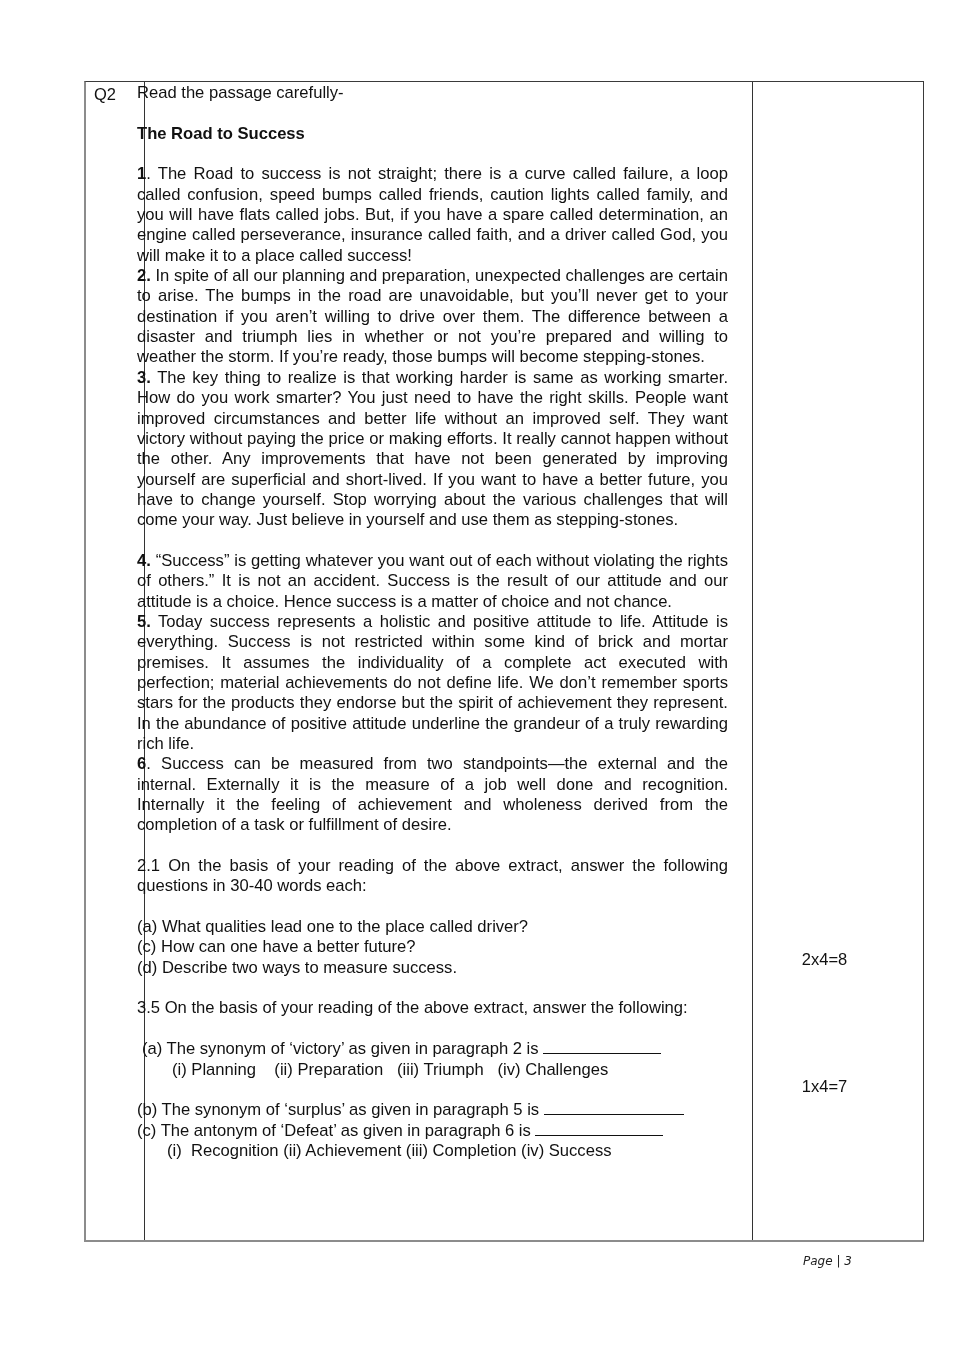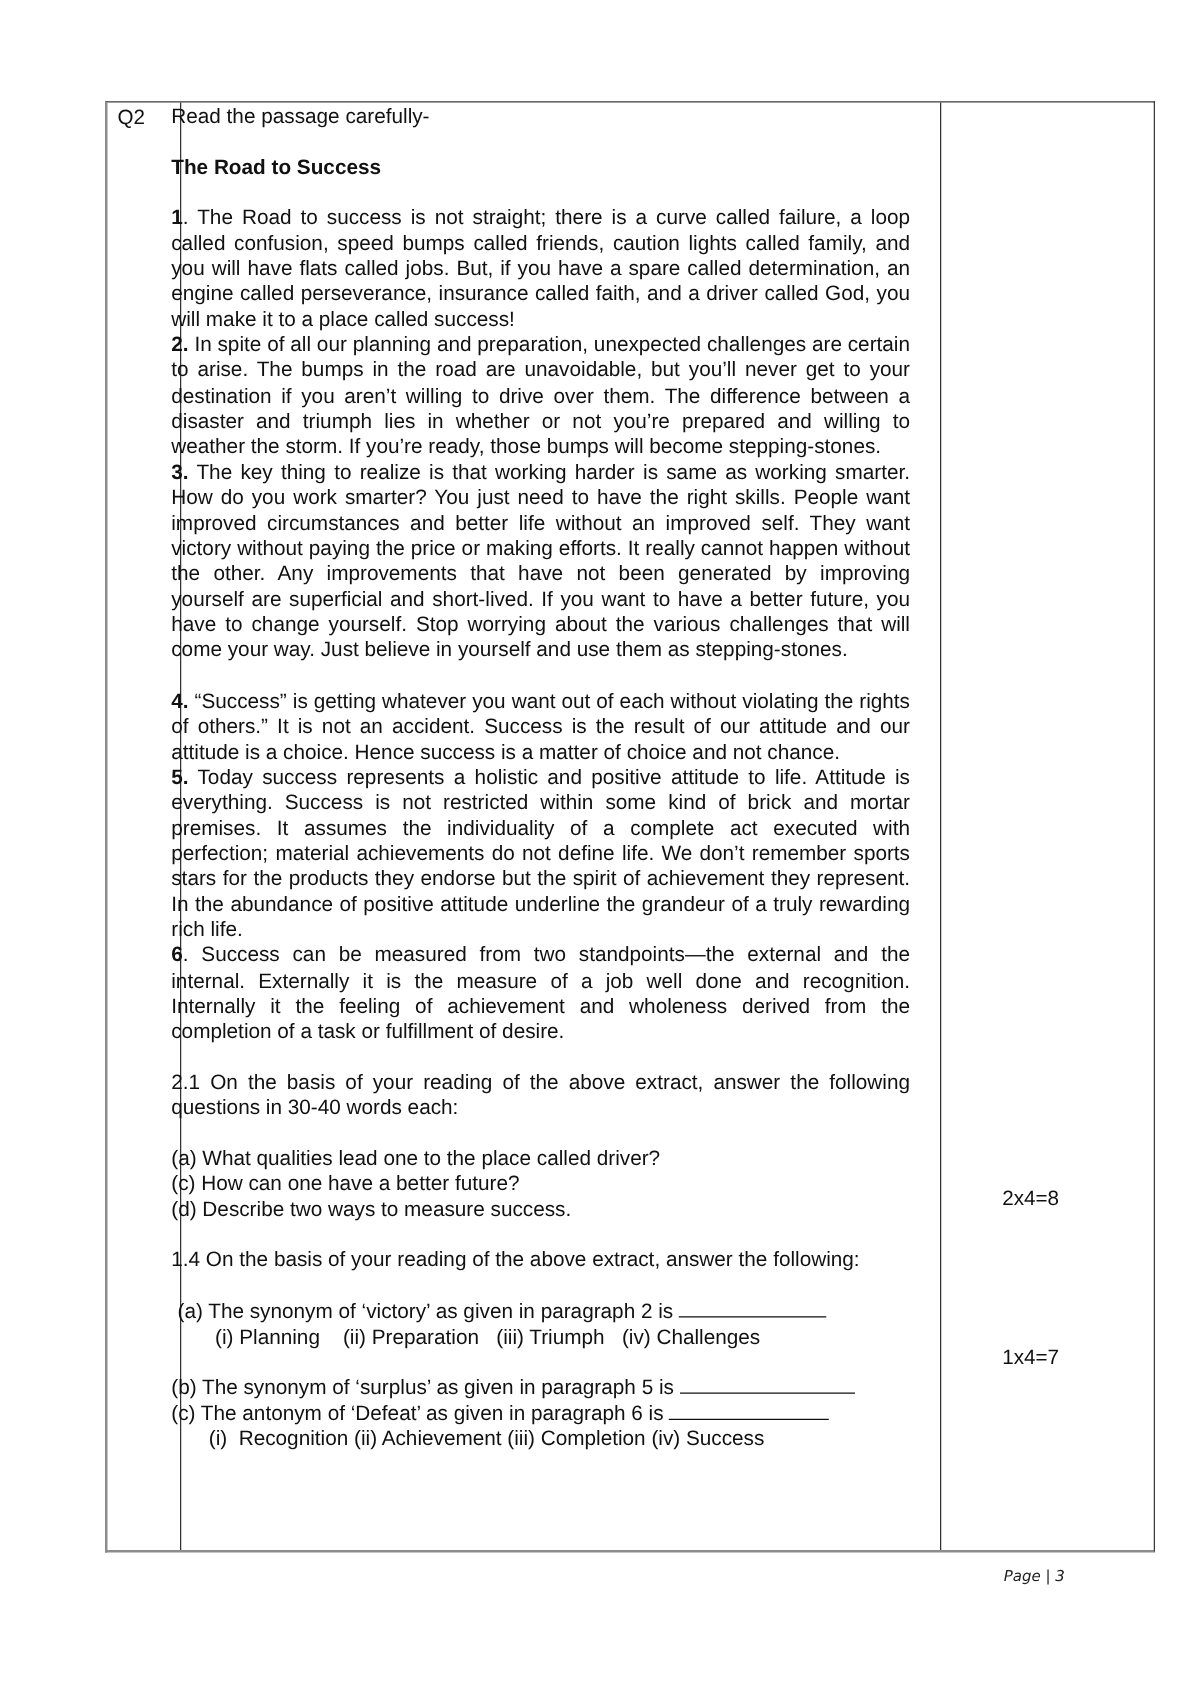--- a/index.html
+++ b/index.html
@@ -63,21 +63,21 @@
     <p><b>6</b><span>.</span><span> Success can be measured from two standpoints—the external and the internal. Externally it is the measure of a job well done and recognition. Internally it the feeling of achievement and wholeness derived from the completion of a task or fulfillment of desire.</span></p>
     <div class="gap"></div>
 
     <p>2.1 On the basis of your reading of the above extract, answer the following questions in 30-40 words each:</p>
     <div class="gap"></div>
     <p class="left">(a) What qualities lead one to the place called driver?</p>
     <p class="left">(c) How can one have a better future?</p>
     <p class="left">(d) Describe two ways to measure success.</p>
     <div class="gap"></div>
 
-    <p class="left">1.4 On the basis of your reading of the above extract, answer the following:</p>
+    <p class="left">3.5 On the basis of your reading of the above extract, answer the following:</p>
     <div class="gap"></div>
     <p class="left indent-a"><span>(a) The synonym of ‘victory’ as given in paragraph 2 is</span> <span class="blank" style="width:118px"></span></p>
     <p class="left indent-opt" style="white-space:pre">(i) Planning    (ii) Preparation   (iii) Triumph   (iv) Challenges</p>
     <div class="gap"></div>
     <p class="left"><span>(b)  The synonym of ‘surplus’ as given in paragraph 5 is</span> <span class="blank" style="width:140px"></span></p>
     <p class="left"><span>(c)  The antonym of ‘Defeat’ as given in paragraph 6 is</span> <span class="blank" style="width:128px"></span></p>
     <p class="left indent-opt2" style="white-space:pre">(i)  Recognition (ii) Achievement (iii) Completion (iv) Success</p>
   </div>
 
   <div class="marks" style="top:836px;margin-top:32px;">2x4=8</div>

